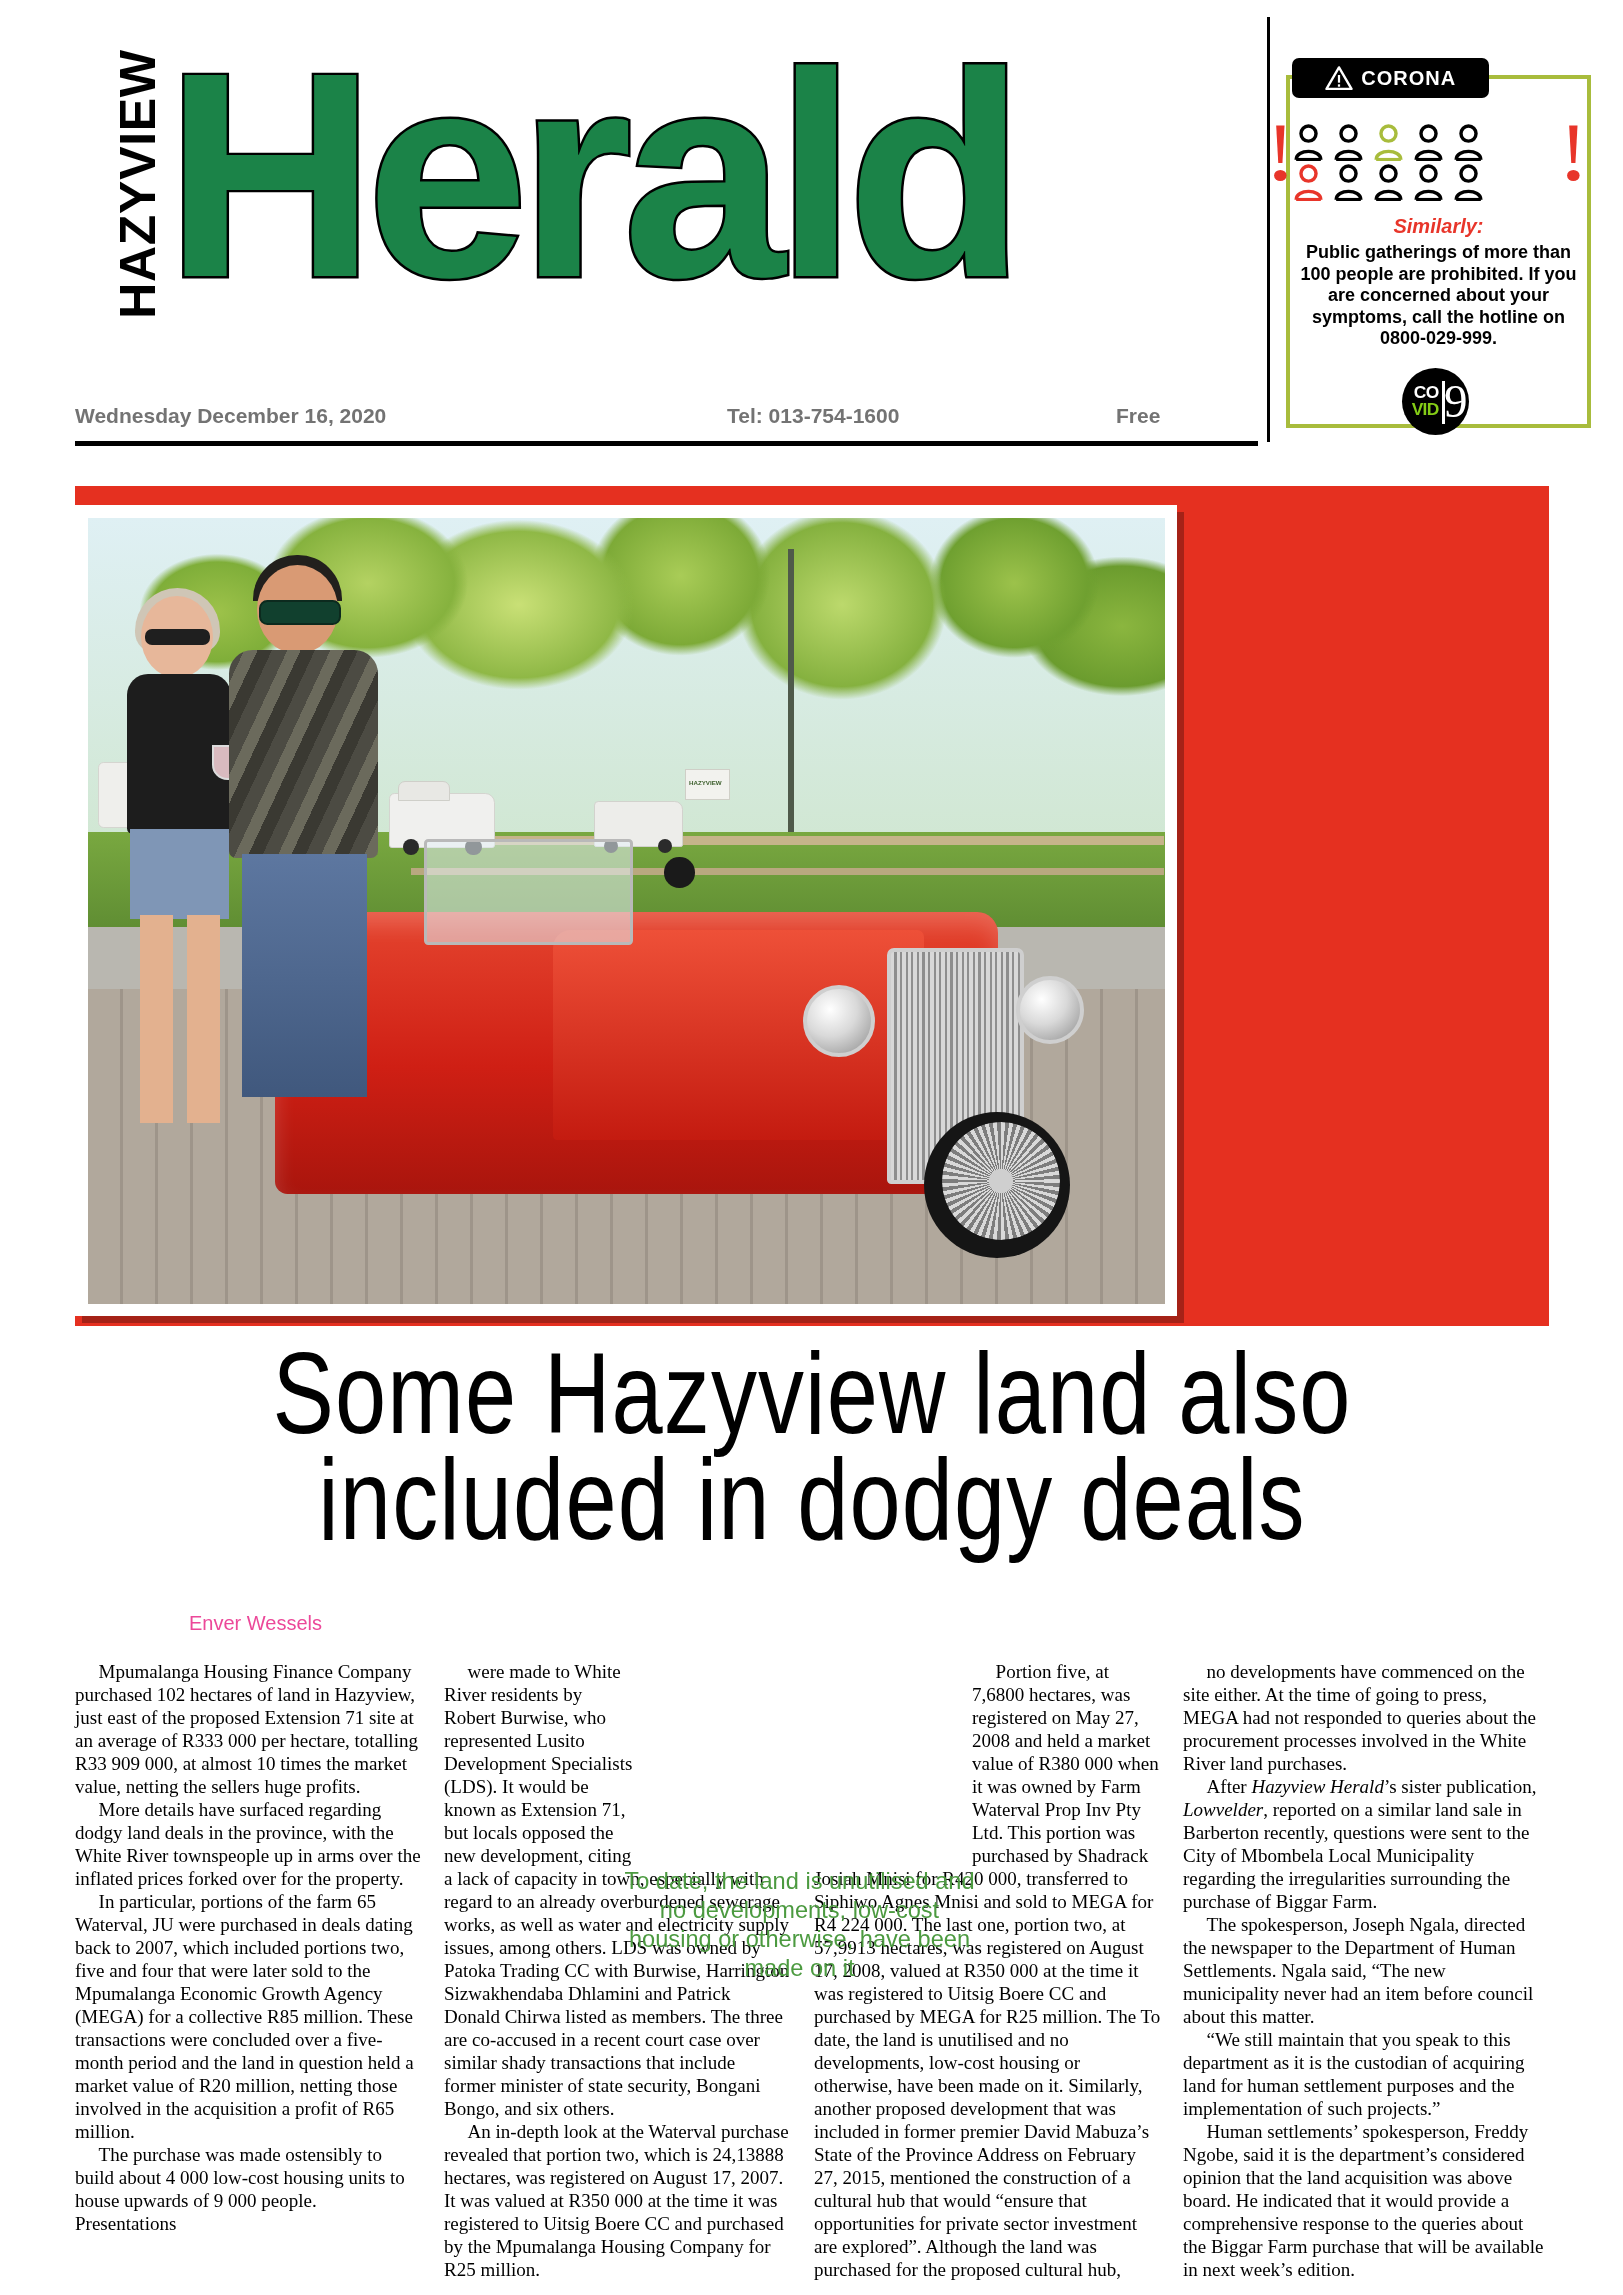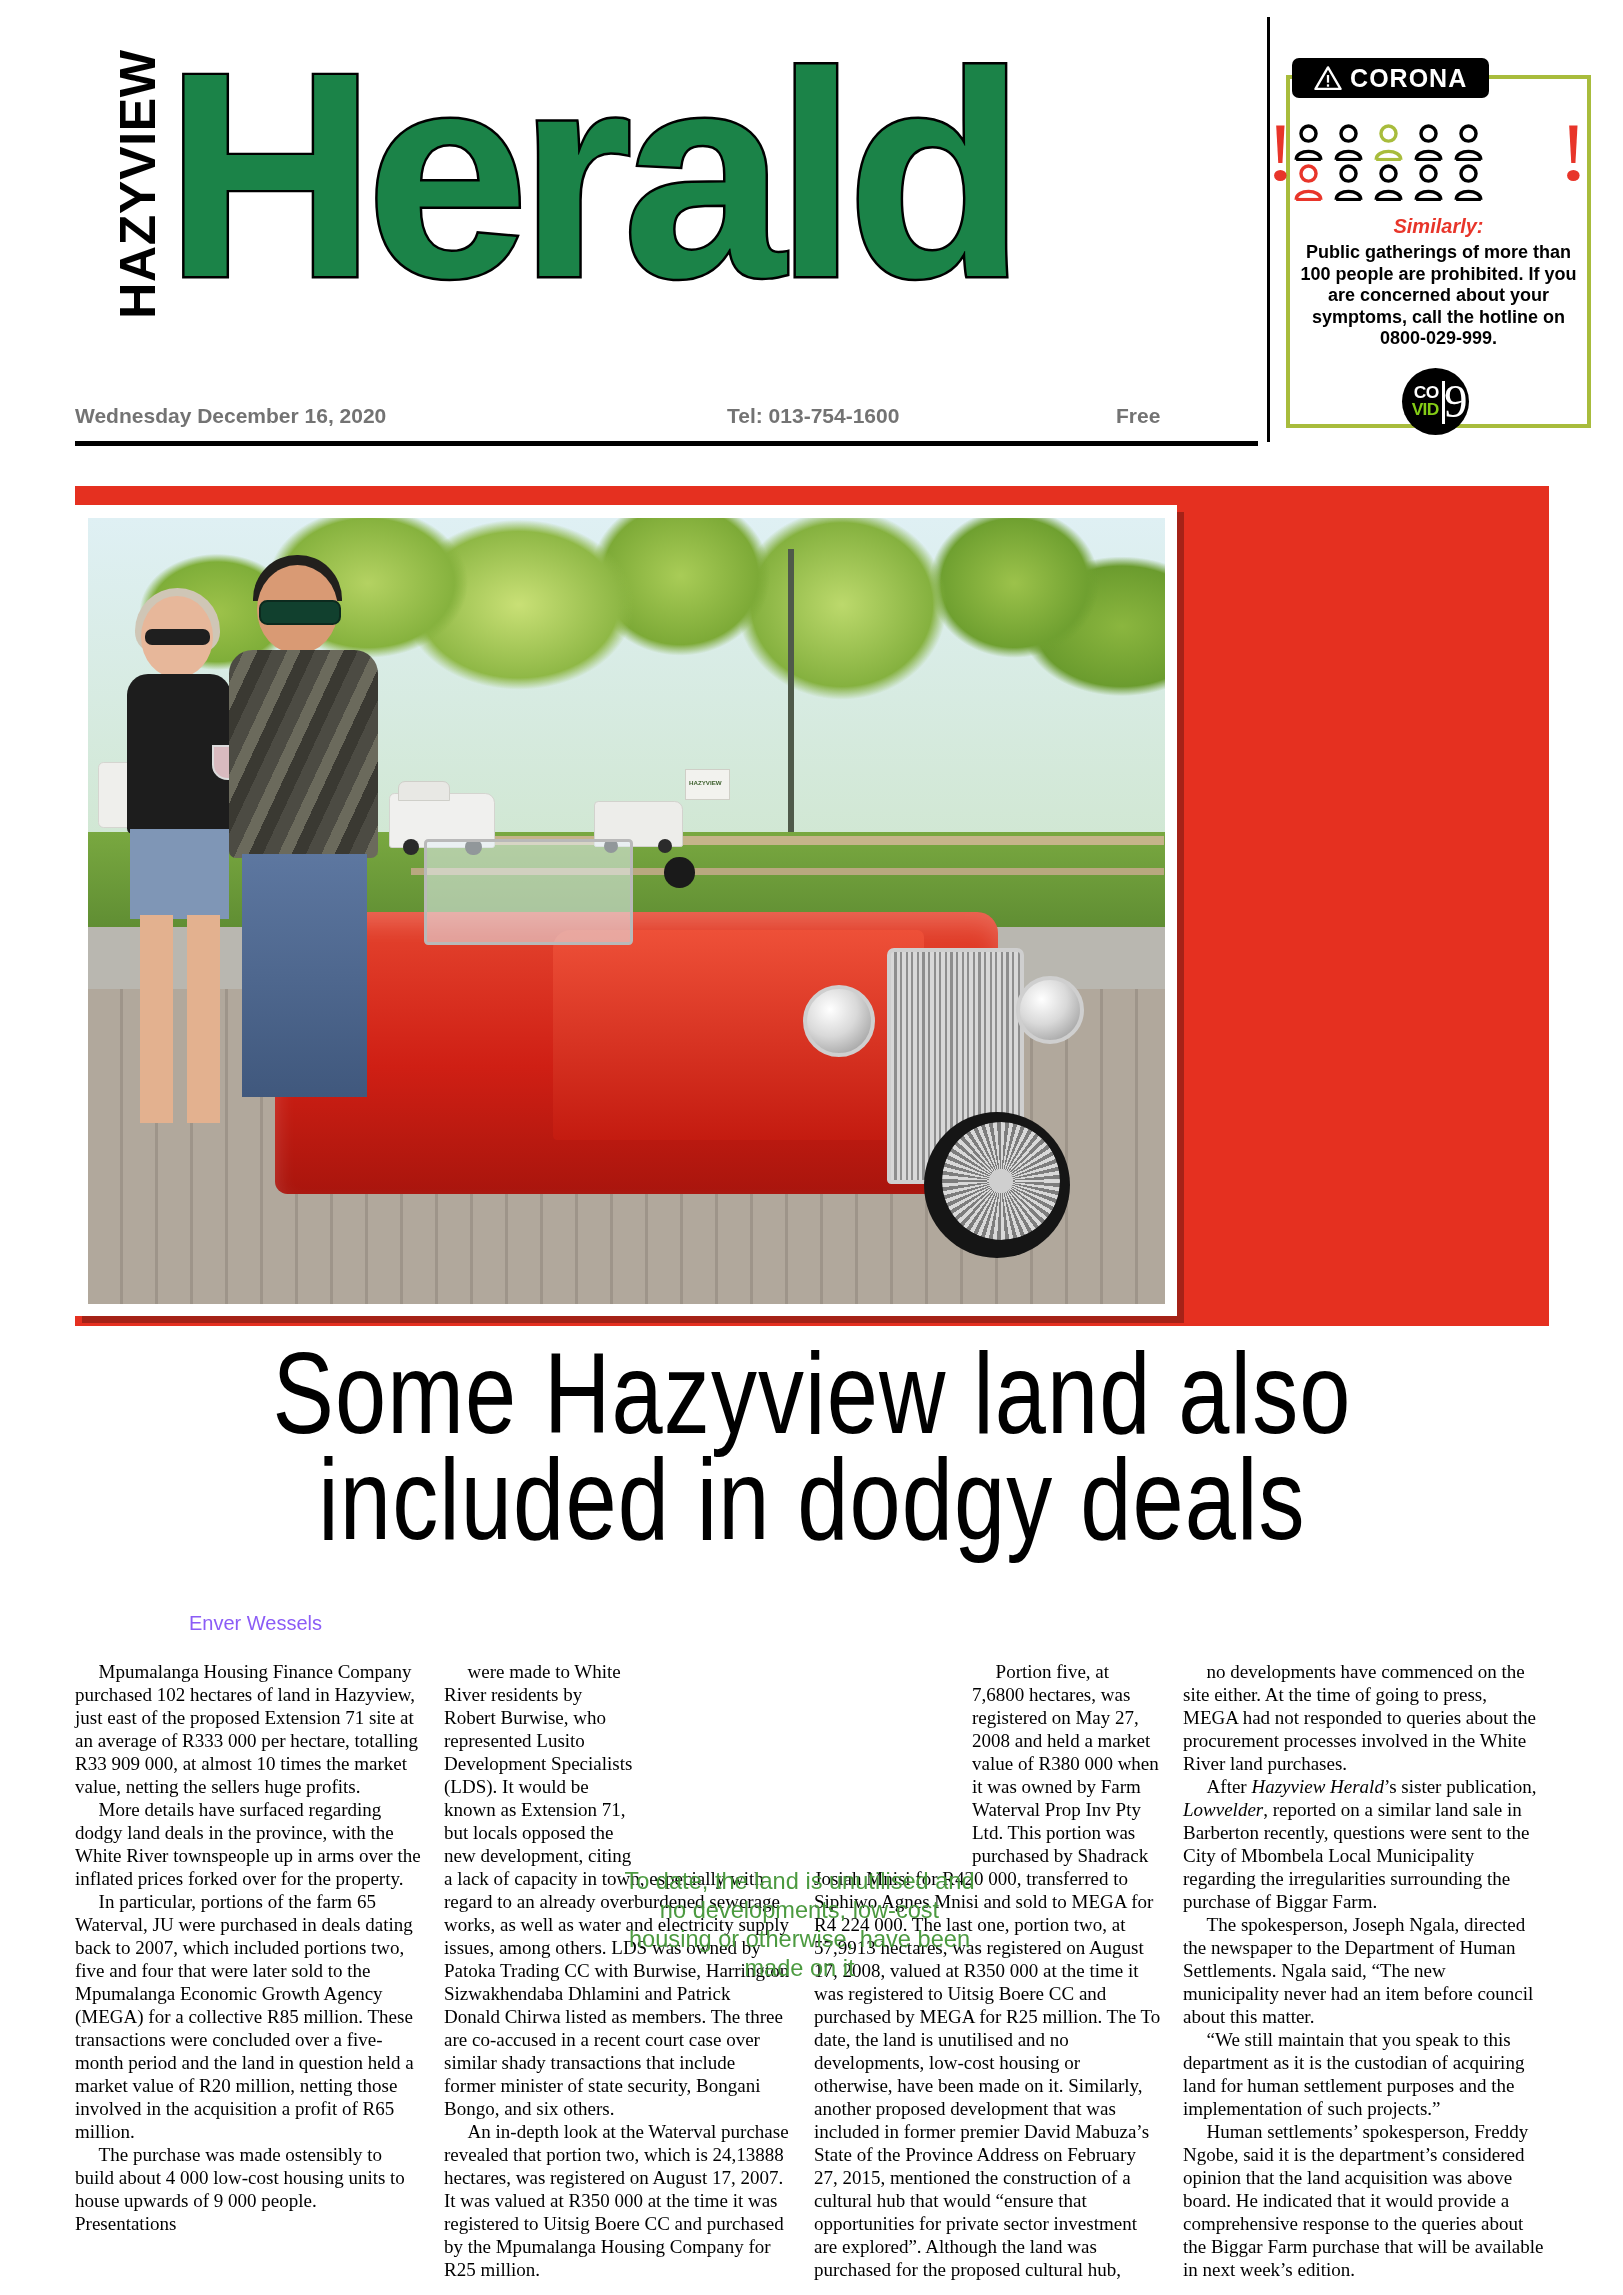--- a/index.html
+++ b/index.html
@@ -61,21 +61,21 @@
   
   .corona-box{position:absolute;left:1286px;top:75px;width:305px;height:353px;border:4.9px solid #A8BC3C;box-sizing:border-box;background:#fff;}
   .corona-tab{
     position:absolute;left:1292px;top:58px;width:197px;height:40px;
     background:#000;border-radius:7px;
     display:flex;align-items:center;justify-content:center;gap:8.3px;
   }
   .corona-tab svg{display:block;}
   .corona-tab .lbl{
     font-family:"Liberation Sans", sans-serif;font-weight:bold;
-    font-size:25px;color:#fff;letter-spacing:1px;
+    font-size:20px;color:#fff;letter-spacing:1px;
   }
 
   .people-rows{position:absolute;left:1290px;top:122px;width:297px;height:85px;}
   .people-row{display:flex;gap:4.9px;justify-content:flex-start;align-items:center;height:40px;margin-left:1.4px;}
   .person{width:35px;height:37px;}
 
   .bang-left{position:absolute;left:1272px;top:124px;}
   .bang-right{position:absolute;left:1565px;top:124px;}
 
   .prevention{
@@ -201,21 +201,21 @@
     transform:scaleX(0.80);
     transform-origin:center top;
     color:#000;
   }
 
   
   .byline{
     position:absolute;left:75px;top:1612px;width:361px;
     text-align:center;
     font-family:"Liberation Sans", sans-serif;
-    font-size:20px;color:#8b5cf6;
+    font-size:20px;color:#ec4899;
   }
   .cols{position:absolute;left:75px;top:1660px;width:1474px;height:548px;}
   .col{position:absolute;top:0;width:347px;font-size:19px;line-height:23px;text-align:left;}
   .col p{margin:0;text-indent:23.6px;}
   .c1{left:0;}
   .c2{left:369px;}
   .c3{left:739px;}
   .c4{left:1108px;width:361px;}
 
   .wrap-right{float:right;width:158px;height:192px;shape-outside:inset(0);}

